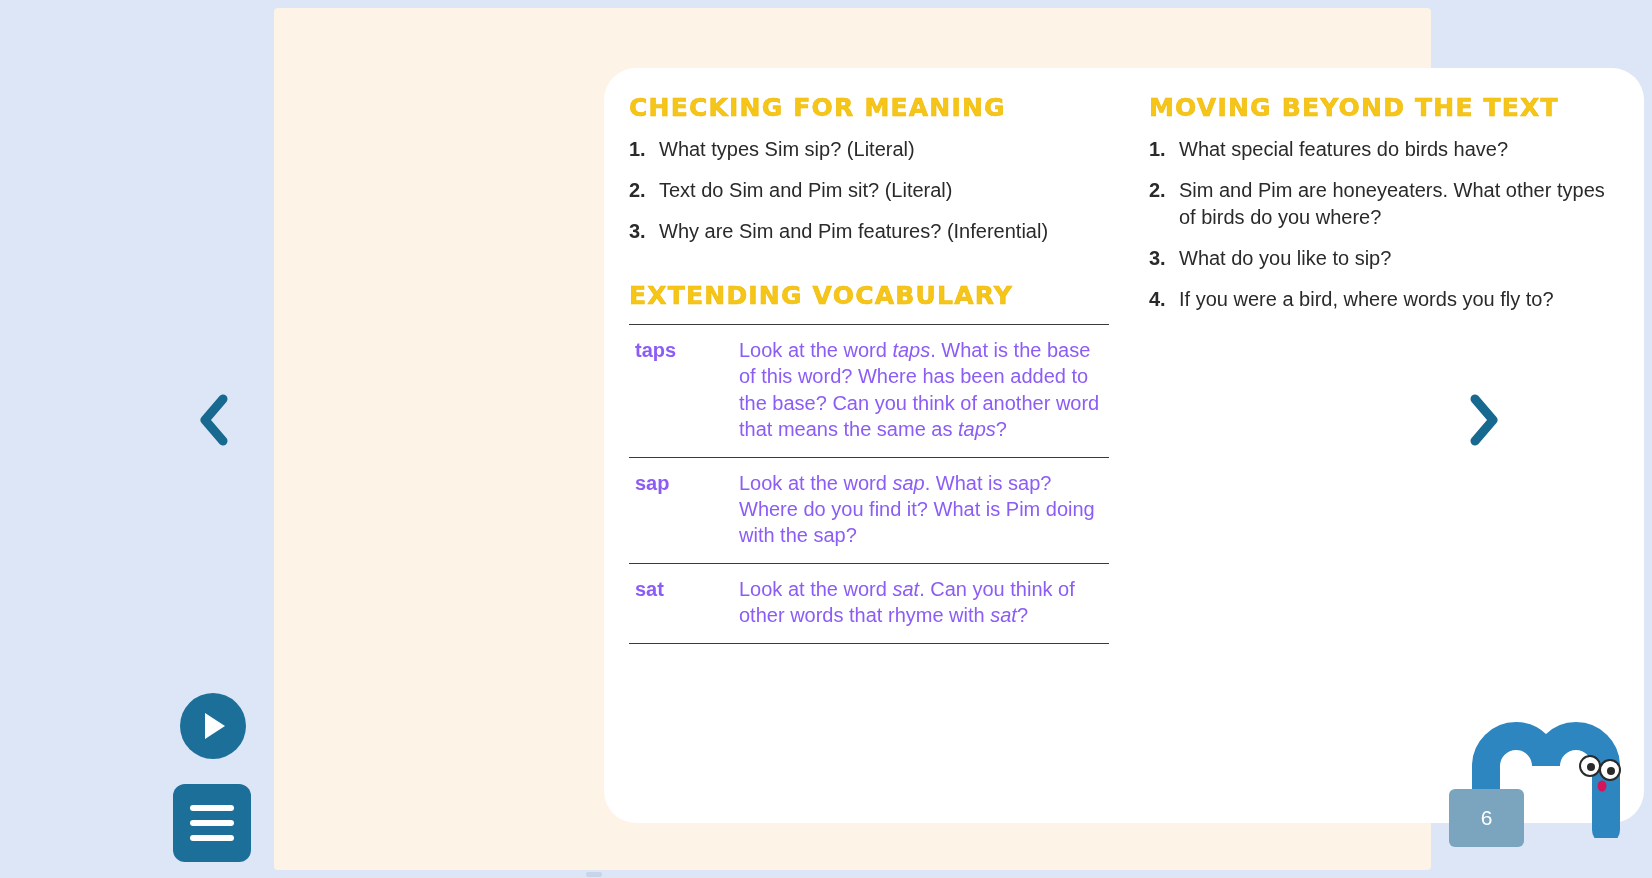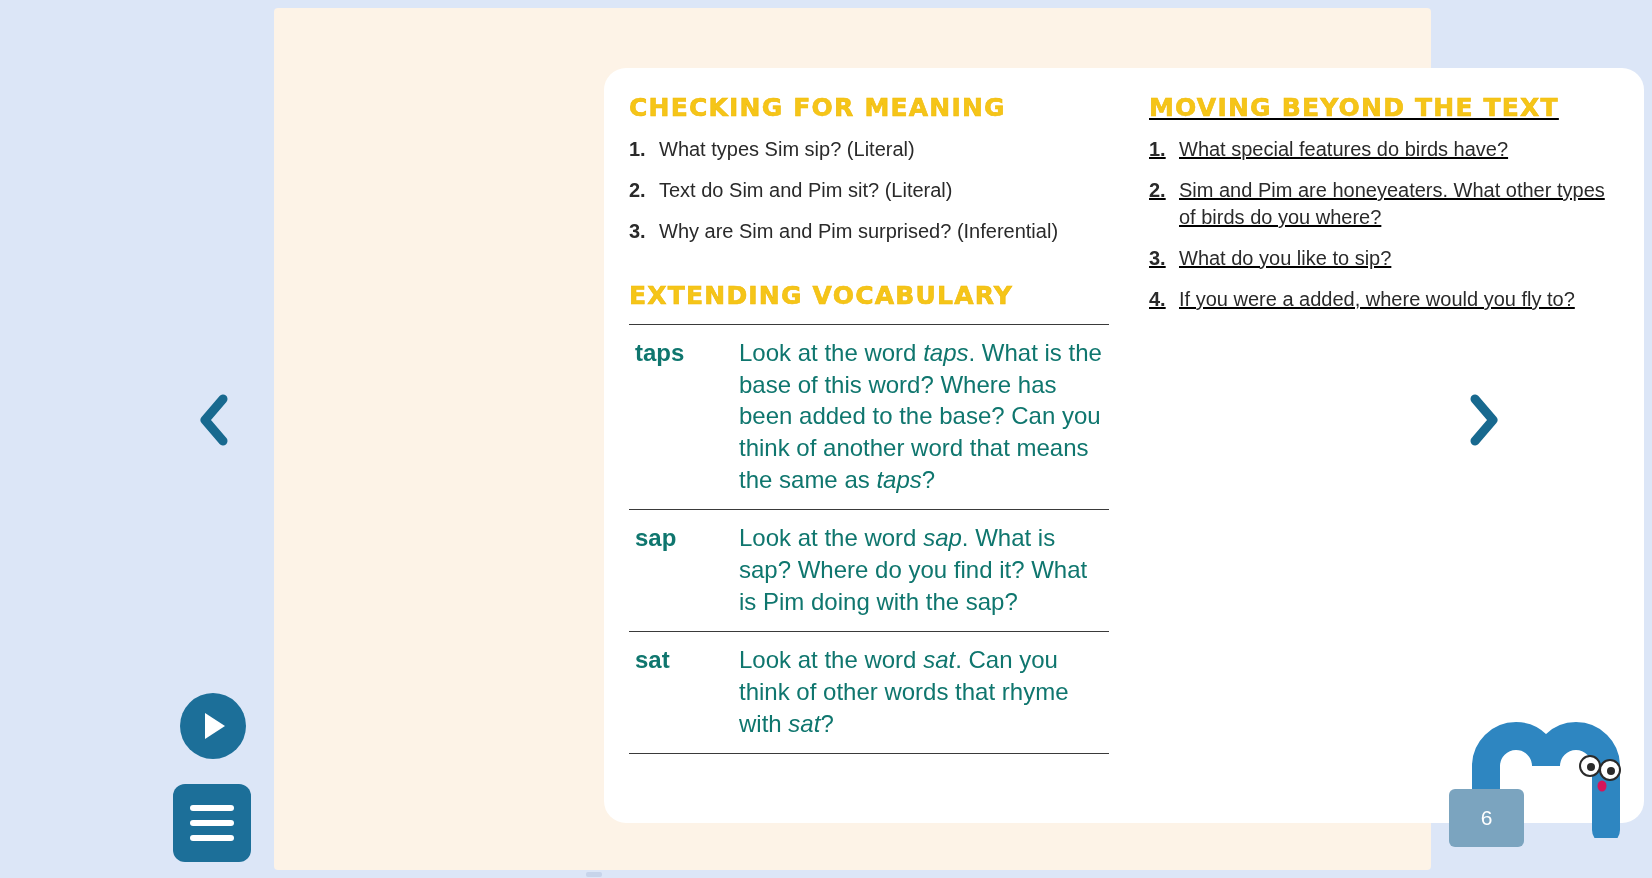--- a/index.html
+++ b/index.html
@@ -29,36 +29,35 @@
   }
 
   
   .content-card {
     position: absolute;
     left: 330px;
     top: 60px;
     width: 1040px;
     height: 755px;
     background: #ffffff;
-    border-radius: 22px;
+    border-radius: 32px;
   }
 
   
   .col-left {
     position: absolute;
     left: 25px;
     top: 25px;
     width: 480px;
   }
   .col-right {
     position: absolute;
     left: 545px;
     top: 25px;
     width: 470px;
-    text-decoration: underline;
   }
 
   .section-heading {
     color: #f5c518;
     font-family: "DejaVu Sans", sans-serif;
     font-weight: bold;
     font-size: 25px;
     letter-spacing: 1.2px;
     margin: 0 0 14px 0;
     text-transform: uppercase;
@@ -102,23 +101,23 @@
   }
   table.vocab tr {
     border-top: 1.5px solid #3a3a3a;
   }
   table.vocab tr:last-child {
     border-bottom: 1.5px solid #3a3a3a;
   }
   table.vocab td {
     vertical-align: top;
     padding: 12px 6px 14px 6px;
-    font-size: 24px;
+    font-size: 20px;
     line-height: 1.32;
-    color: #0f766e;
+    color: #8b5cf6;
   }
   table.vocab td.term {
     width: 104px;
     font-weight: bold;
   }
   table.vocab em { font-style: italic; }
 
   
   .nav-arrow {
     position: absolute;
@@ -226,21 +225,21 @@
           <li>
             <span class="num">1.</span>
             <span class="q-text"><span>What types Sim sip?</span> <span class="tag">(Literal)</span></span>
           </li>
           <li>
             <span class="num">2.</span>
             <span class="q-text"><span>Text do Sim and Pim sit?</span> <span class="tag">(Literal)</span></span>
           </li>
           <li>
             <span class="num">3.</span>
-            <span class="q-text"><span>Why are Sim and Pim surprised?</span> <span class="tag">(Inferential)</span></span>
+            <span class="q-text"><span>Why are Sim and Pim features?</span> <span class="tag">(Inferential)</span></span>
           </li>
         </ol>
 
         <h2 class="section-heading second">Extending Vocabulary</h2>
 
         <table class="vocab">
           <tbody>
             <tr>
               <td class="term">taps</td>
               <td><span>Look at the word </span><em>taps</em><span>. What is the base of this word? Where has been added to the base? Can you think of another word that means the same as </span><em>taps</em><span>?</span></td>
@@ -268,21 +267,21 @@
           <li>
             <span class="num">2.</span>
             <span class="q-text">Sim and Pim are honeyeaters. What other types of birds do you where?</span>
           </li>
           <li>
             <span class="num">3.</span>
             <span class="q-text">What do you like to sip?</span>
           </li>
           <li>
             <span class="num">4.</span>
-            <span class="q-text">If you were a added, where would you fly to?</span>
+            <span class="q-text">If you were a bird, where words you fly to?</span>
           </li>
         </ol>
       </div>
 
       <div class="char char-blue">
         <svg width="160" height="120" viewBox="0 0 160 120">
           <path d="M14 112 V48 a30 30 0 0 1 60 0 v0 a30 30 0 0 1 60 0 V112" fill="none" stroke="#2e86c1" stroke-width="28" stroke-linecap="round"></path>
           <circle cx="118" cy="48" r="10" fill="#ffffff" stroke="#2a2a2a" stroke-width="2"></circle>
           <circle cx="138" cy="52" r="10" fill="#ffffff" stroke="#2a2a2a" stroke-width="2"></circle>
           <circle cx="119" cy="49" r="4" fill="#2a2a2a"></circle>

